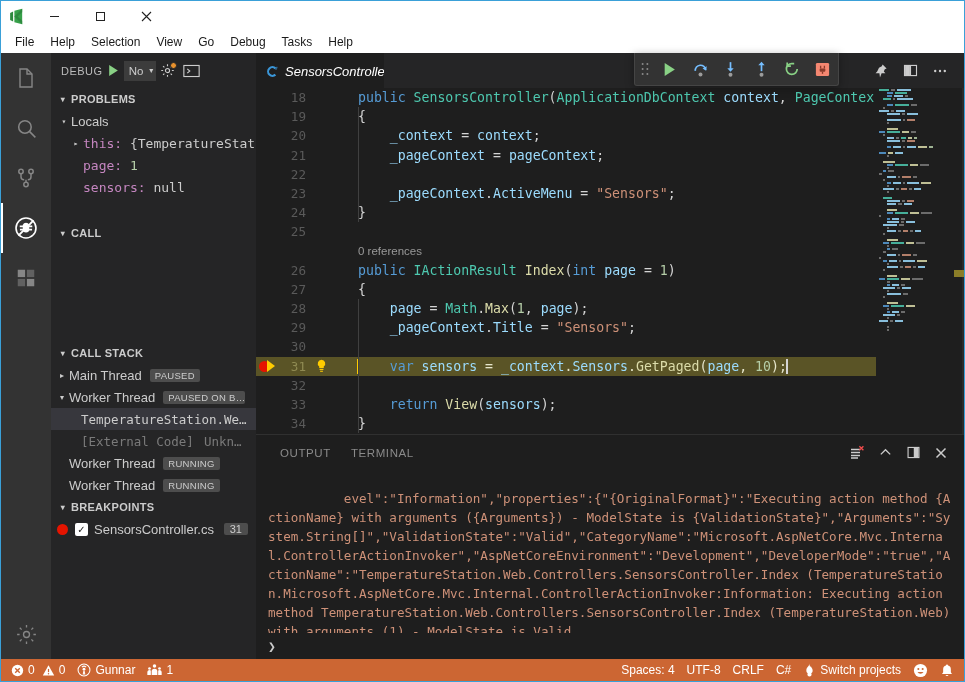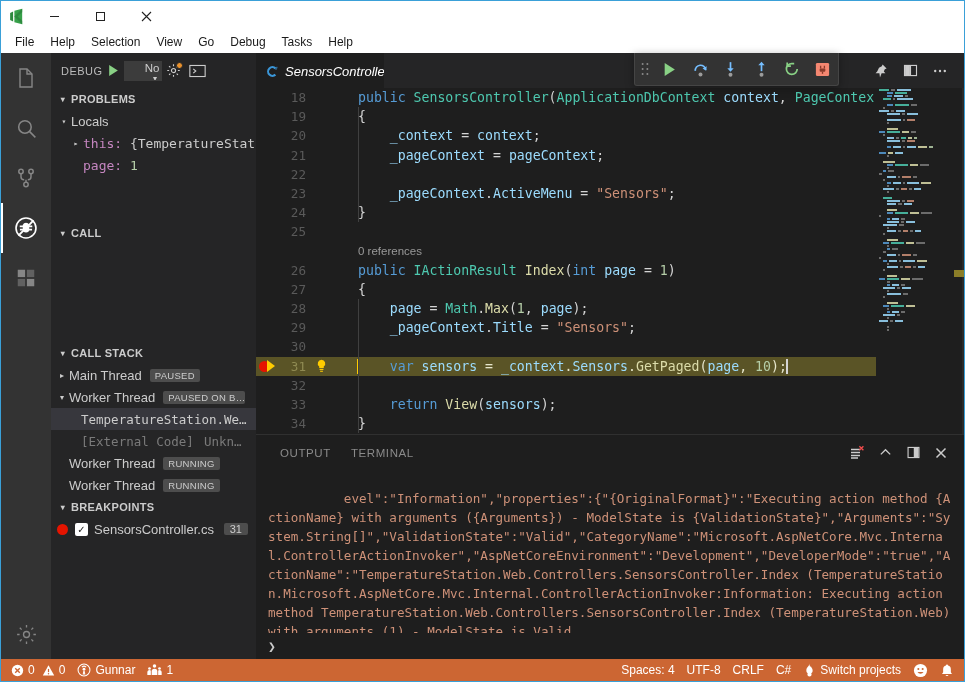--- a/index.html
+++ b/index.html
@@ -92,22 +92,22 @@
   }
   .sb-title {
     font-size: 11px; letter-spacing: .5px; color: #bbbbbb;
     text-transform: uppercase; font-weight: 400;
   }
   .sb-dbg-bar { display: flex; align-items: center; gap: 4px; width: 100%; }
   .sb-play { color: #89d185; font-size: 13px; display: flex; align-items: center; }
   .sb-config {
     border: 1px solid #3c3c3c; background: #3c3c3c;
     height: 20px; display: flex; align-items: center;
-    padding: 0 2px 0 20px; font-size: 11.5px; color: #cccccc;
-    max-width: 46px; overflow: hidden; white-space: nowrap; flex-direction: column;
+    padding: 0 2px 0 4px; font-size: 11.5px; color: #cccccc;
+    max-width: 46px; overflow: hidden; white-space: nowrap;
   }
   .sb-gear { position: relative; color: #cccccc; display: flex; align-items: center; }
   .sb-gear .dot {
     position: absolute; right: -2px; top: -1px;
     width: 7px; height: 7px; border-radius: 50%;
     background: #e8912d; border: 1px solid #252526;
   }
 
   .sec-header {
     height: 22px; flex: 0 0 22px;
@@ -456,20 +456,26 @@
           <span class="twisty">▸</span>
           <span class="vname">this:</span>
           <span>&nbsp;</span>
           <span class="vval-obj">{TemperatureStati…</span>
         </div>
         <div class="tree-row" style="padding-left:18px;">
           <span class="twisty"></span>
           <span class="vname">page:</span>
           <span>&nbsp;</span>
           <span class="vval-num">1</span>
+        </div>
+        <div class="tree-row" style="padding-left:18px;">
+          <span class="twisty"></span>
+          <span class="vname">sensors:</span>
+          <span>&nbsp;</span>
+          <span class="vval-null">null</span>
         </div>
       </div>
 
       <div class="sec-header" style="margin-top:21px;">
         <span class="chev">▾</span>
         <span>CALL</span>
       </div>
       <div class="sec-body" style="height:98px;"></div>
 
       <div class="sec-header">

